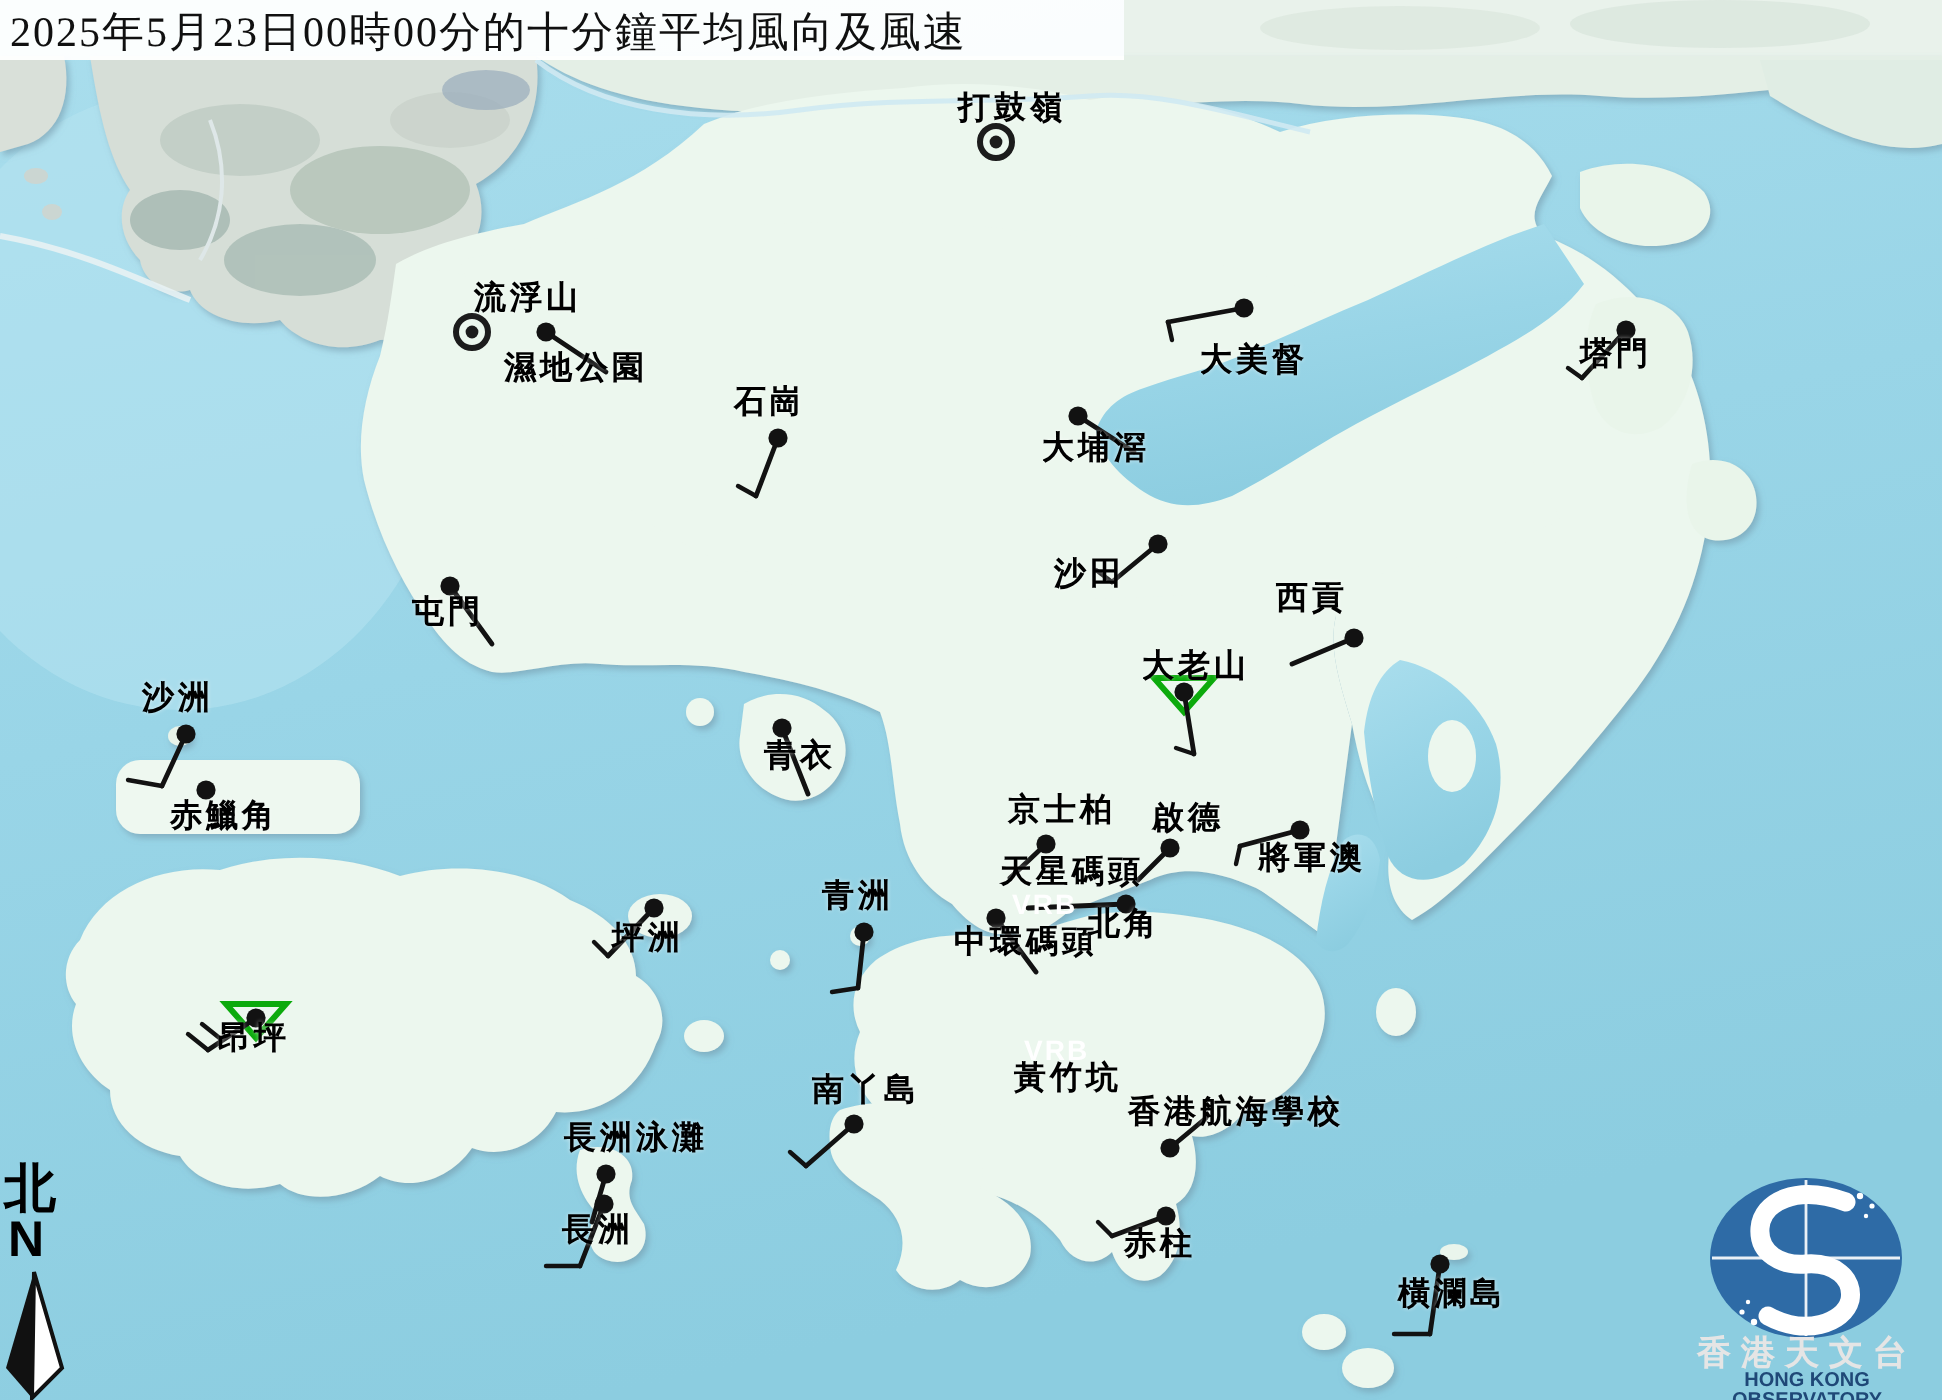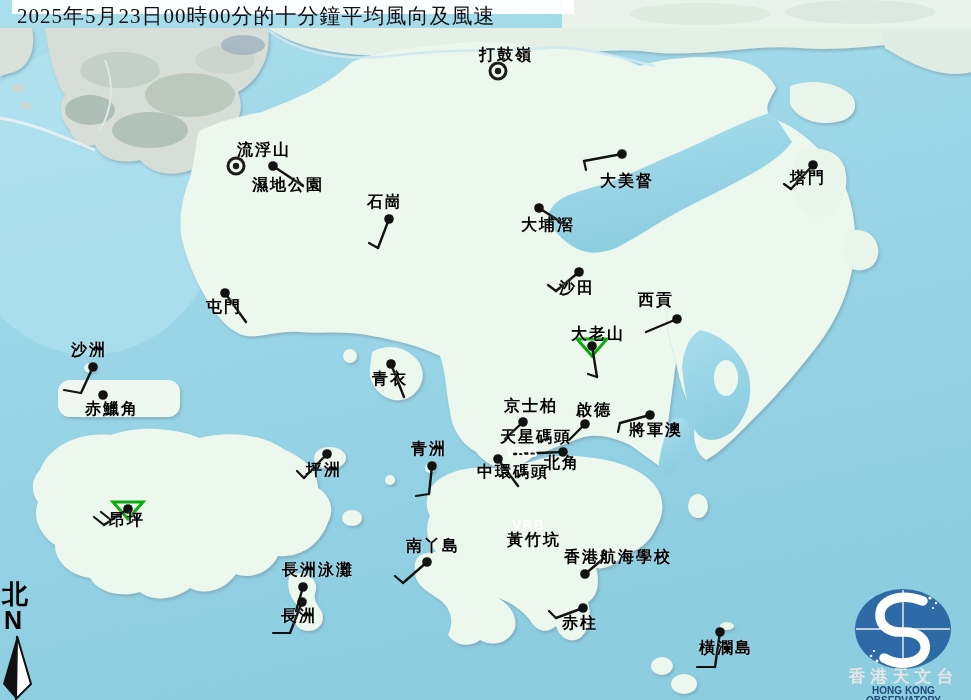--- a/index.html
+++ b/index.html
@@ -5,21 +5,21 @@
   html,body{margin:0;padding:0;background:#777;}
   .screen{position:relative;width:971px;height:700px;overflow:hidden;
           font-family:"Liberation Serif",serif;}
   .screen svg.basemap{position:absolute;left:0;top:0;}
   #labels-layer{position:absolute;left:0;top:0;width:971px;height:700px;pointer-events:none;}
   .station-label{position:absolute;font-family:"Liberation Serif","DejaVu Serif",serif;
       font-weight:bold;font-size:16px;letter-spacing:2px;color:#000000;white-space:nowrap;
       text-shadow:0 0 2px rgba(255,255,255,.55);line-height:1;}
   .vrb-label{position:absolute;font-family:"Liberation Sans","DejaVu Sans",sans-serif;
       font-weight:bold;font-size:14px;letter-spacing:1px;color:#ffffff;line-height:1;}
-  .title-bar{position:absolute;left:12px;top:0;width:562px;height:14px;
+  .title-bar{position:absolute;left:0;top:0;width:562px;height:30px;
       background:rgba(255,255,255,.95);}
   .title-text{position:absolute;left:5px;top:2px;font-size:21px;color:#101010;
       letter-spacing:1px;font-family:"Liberation Serif","DejaVu Serif",serif;white-space:nowrap;}
   .compass{position:absolute;left:0px;top:582px;width:40px;color:#000;}
   .compass .cn{position:absolute;left:2px;top:0px;font-size:26px;font-weight:bold;line-height:1;}
   .compass .en{position:absolute;left:4px;top:26px;font-size:25px;font-weight:bold;
       font-family:"Liberation Sans",sans-serif;line-height:1;}
   .logo{position:absolute;left:836px;top:580px;width:135px;height:120px;text-align:center;}
   .logo .cn{position:absolute;left:0;top:88px;width:135px;font-size:17px;font-weight:bold;
       letter-spacing:5px;color:#e5e5e5;font-family:"Liberation Sans",sans-serif;line-height:1;}
@@ -240,27 +240,27 @@
   </svg>
 
   <div id="labels-layer">
       <span class="station-label" style="left: 479px; top: 47px;">打鼓嶺</span>
       <span class="station-label" style="left: 213px; top: 142px; margin-left: 24px;">流浮山</span>
       <span class="station-label" style="left: 252px; top: 177px;">濕地公園</span>
       <span class="station-label" style="left: 367px; top: 194px;">石崗</span>
       <span class="station-label" style="left: 600px; top: 161px; margin-top: 12px;">大美督</span>
       <span class="station-label" style="left: 790px; top: 170px;">塔門</span>
       <span class="station-label" style="left: 521px; top: 217px;">大埔滘</span>
-      <span class="station-label" style="left: 559px; top: 280px;">沙田</span>
+      <span class="station-label" style="left: 527px; top: 280px;">沙田</span>
       <span class="station-label" style="left: 638px; top: 292px;">西貢</span>
       <span class="station-label" style="left: 571px; top: 326px;">大老山</span>
       <span class="station-label" style="left: 206px; top: 299px;">屯門</span>
       <span class="station-label" style="left: 71px; top: 342px;">沙洲</span>
       <span class="station-label" style="left: 85px; top: 401px;">赤鱲角</span>
-      <span class="station-label" style="left: 372px; top: 371px;">青衣</span>
+      <span class="station-label" style="left: 382px; top: 371px;">青衣</span>
       <span class="station-label" style="left: 504px; top: 398px;">京士柏</span>
       <span class="station-label" style="left: 576px; top: 402px;">啟德</span>
       <span class="station-label" style="left: 500px; top: 429px;">天星碼頭</span>
       <span class="vrb-label" style="left: 506px; top: 445px;">VRB</span>
       <span class="station-label" style="left: 629px; top: 422px;">將軍澳</span>
       <span class="station-label" style="left: 477px; top: 464px;">中環碼頭</span>
       <span class="station-label" style="left: 544px; top: 455px;">北角</span>
       <span class="station-label" style="left: 411px; top: 441px;">青洲</span>
       <span class="station-label" style="left: 306px; top: 462px;">坪洲</span>
       <span class="station-label" style="left: 109px; top: 512px;">昂坪</span>

